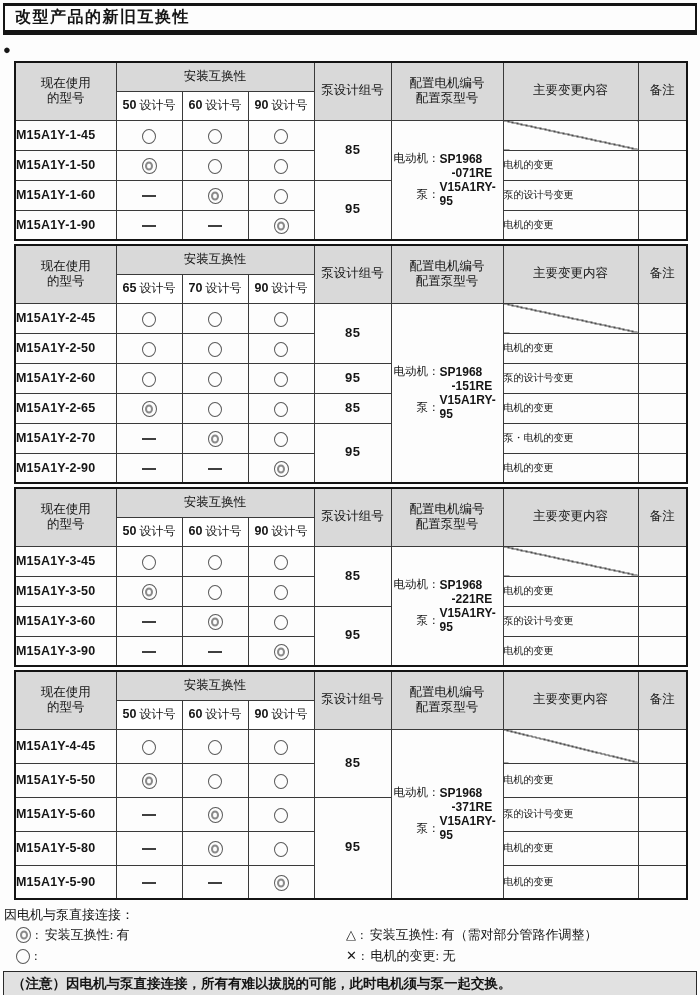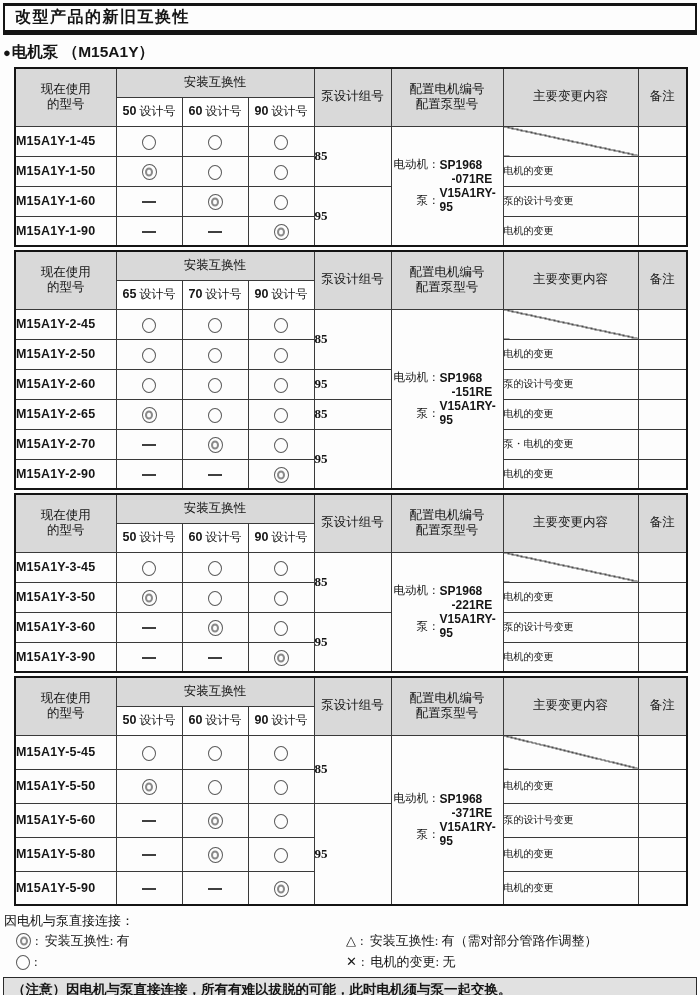--- a/index.html
+++ b/index.html
@@ -28,21 +28,21 @@
   th{font-weight:normal;font-size:12.5px;line-height:1.25;}
   tr.hrow1{height:29px;} tr.hrow2{height:29px;}
   tbody tr{height:30px;}
   #tables table:nth-of-type(4) tbody tr{height:34px;}
   .design-th{background:#fff;text-align:center;}
   .design-num{font-family:"Liberation Sans",sans-serif;font-weight:bold;font-size:12.5px;}
   .design-suffix{font-size:12px;}
   td.model{font-family:"Liberation Sans",sans-serif;font-weight:bold;font-size:12.5px;
     text-align:left;padding-left:6px;letter-spacing:.2px;}
   td.mark{text-align:center;}
-  td.group{font-family:Liberation Serif, serif;font-weight:bold;font-size:13px;}
+  td.group{font-family:Liberation Mono, monospace;font-weight:bold;font-size:13px;text-align:center;}
   td.motor{font-size:11.5px;text-align:left;}
   .mline{display:flex;align-items:center;}
   .mlabel{width:48px;text-align:right;flex:none;}
   .mval{font-family:"Liberation Sans",sans-serif;font-weight:bold;font-size:12px;}
   .m2{padding-left:60px;}
   td.change{font-size:10px;text-align:left;padding-left:8px;}
   td.diag{
     background:linear-gradient(to right top,
       transparent calc(50% - 0.7px), #4a4a4a calc(50% - 0.7px),
       #4a4a4a calc(50% + 0.7px), transparent calc(50% + 0.7px));
@@ -65,21 +65,20 @@
   .note-box{margin:6px 3px 0 3px;border:1.5px solid #2a2a2a;background:#e1e1e1;
     padding:3px 8px;font-weight:bold;font-size:13.5px;}
 </style>
 </head>
 <body>
 
 <div class="title-box">改型产品的新旧互换性</div>
 
 <div class="section-line">
   <span class="bullet">●</span>
-  <span>电机泵 （M15A1Y）</span>
 </div>
 
 <div id="tables">
     <table class="ctable">
       <colgroup>
         <col style="width: 101px;">
         <col style="width: 66px;">
         <col style="width: 66px;">
         <col style="width: 66px;">
         <col style="width: 77px;">
@@ -361,21 +360,21 @@
           <th class="gray" rowspan="2">备注</th>
         </tr>
         <tr class="hrow2">
           <th class="design-th"><span class="design-num">50</span><span class="design-suffix"> 设计号</span></th>
           <th class="design-th"><span class="design-num">60</span><span class="design-suffix"> 设计号</span></th>
           <th class="design-th"><span class="design-num">90</span><span class="design-suffix"> 设计号</span></th>
         </tr>
       </thead>
       <tbody>
         <tr>
-          <td class="model">M15A1Y-5-45</td>
+          <td class="model">M15A1Y-4-45</td>
           <td class="mark"><span class="mk mk-circle"></span></td>
           <td class="mark"><span class="mk mk-circle"></span></td>
           <td class="mark"><span class="mk mk-circle"></span></td>
           <td class="group" rowspan="2">85</td>
           <td class="motor" rowspan="5">
             <div class="mline">
               <span class="mlabel">电动机：</span>
               <span class="mval">SP1968</span>
             </div>
             <div class="m2 mval">-371RE</div>

